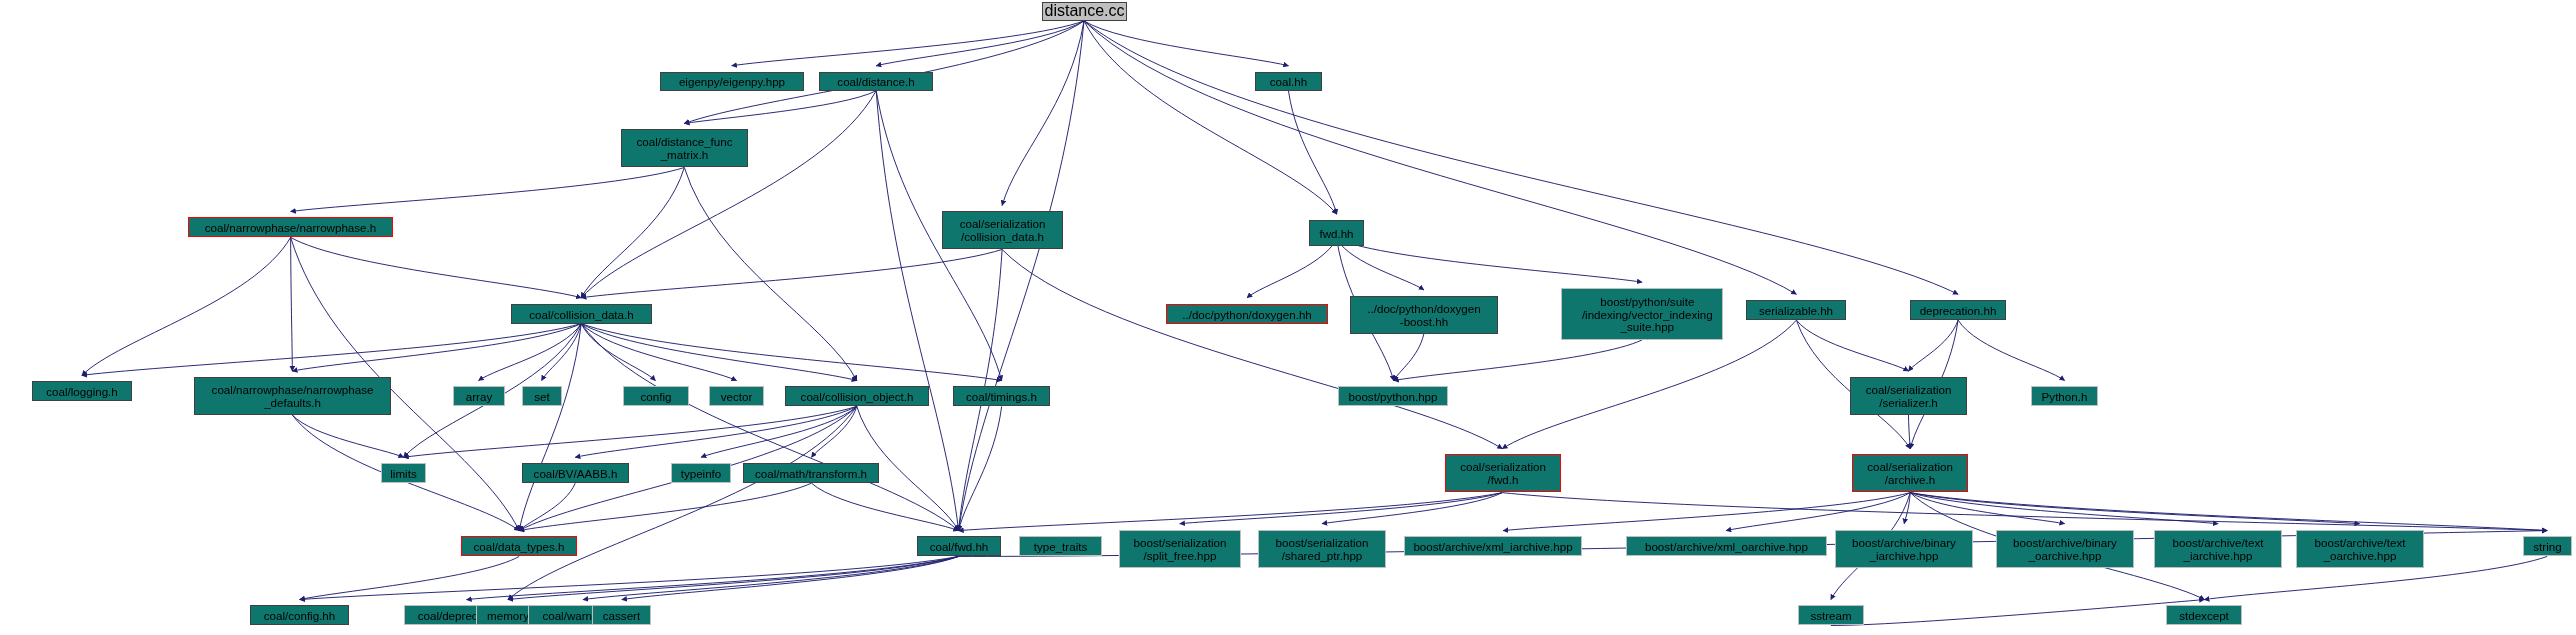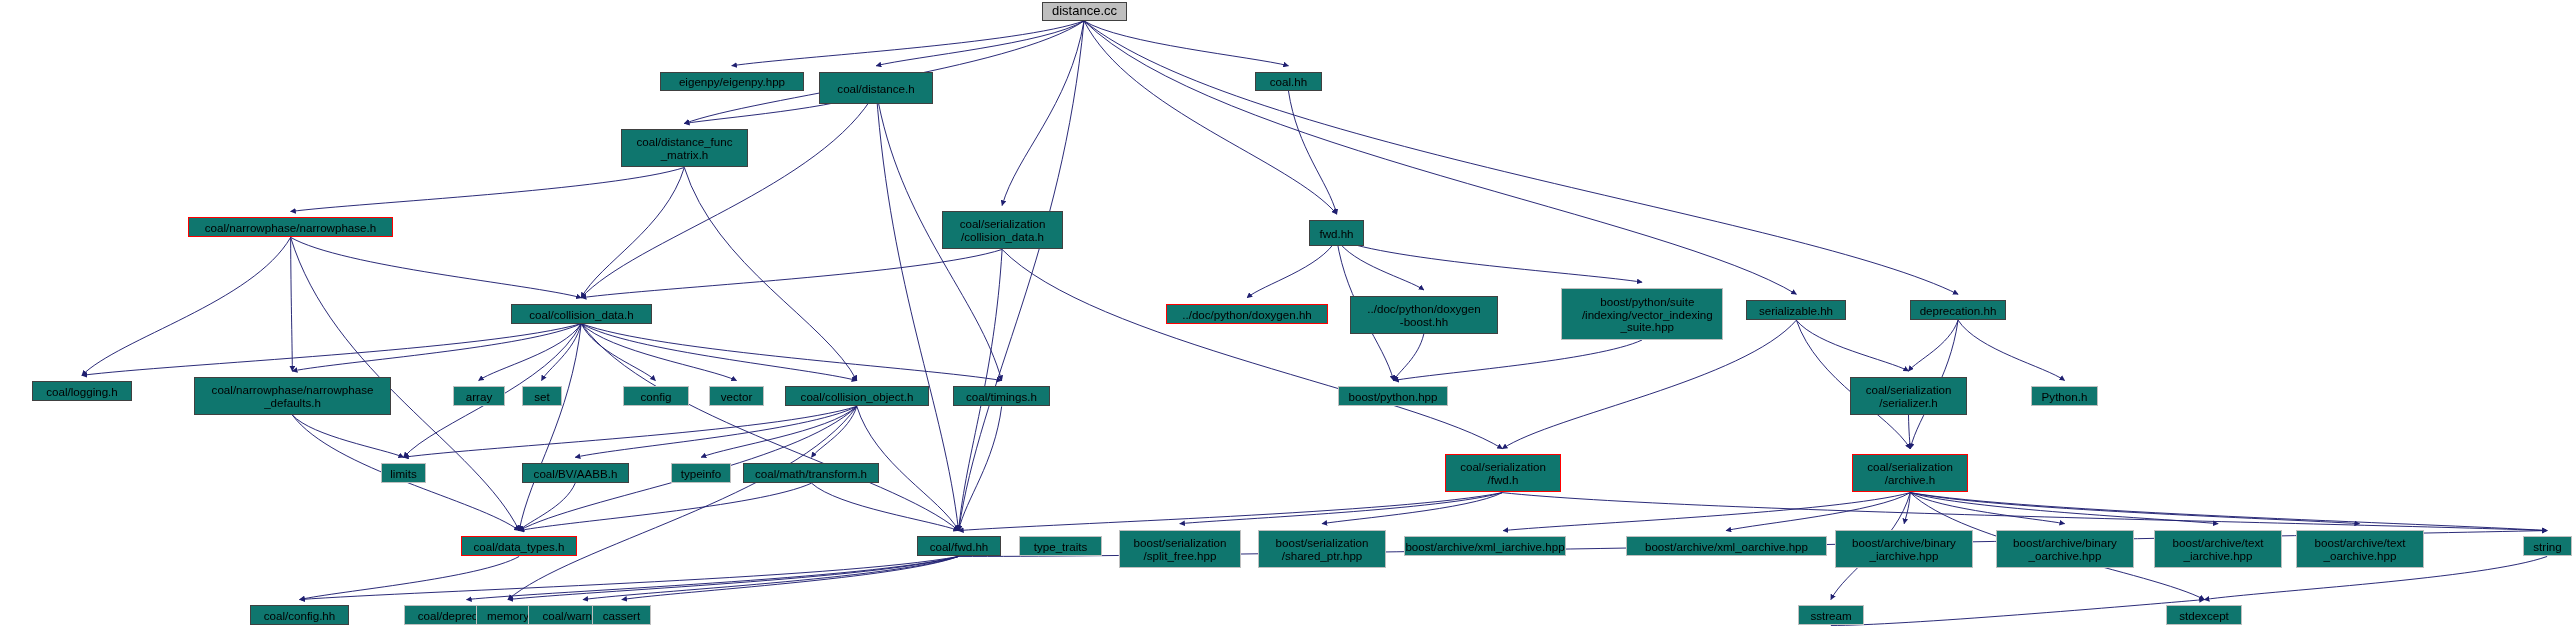--- a/index.html
+++ b/index.html
@@ -20,21 +20,21 @@
     justify-content:center;
     text-align:center;
     line-height:1.12;
     font-size:11.6px;
     color:#000000;
     background:#0f766e;
     white-space:pre-line;
     padding:0.9px 3.4px;
     z-index:5;
   }
-  .n-root{background:#bfbfbf;border:0.9px solid #404040;font-size:13px;}
+  .n-root{background:#bfbfbf;border:0.9px solid #404040;font-size:16px;}
   .n-dark{border:1.3px solid #404040;}
   .n-light{border:0.9px solid #bfbfbf;}
   .n-red{border:1.3px solid #ff0000;}
 </style>
 </head>
 <body>
 
 <div id="graph">
   <svg id="edges" viewBox="0 0 2987 737" xmlns="http://www.w3.org/2000/svg">
     <defs>
@@ -124,21 +124,21 @@
         <path d="M 1111.5 645 C 1033.11 670.65, 754.39 684.9, 676 695" fill="none" stroke="#1f1f70" stroke-width="1.1" marker-end="url(#arrow)"></path>
         <path d="M 1111.5 645 C 1041.21 670.65, 791.29 684.9, 721 695" fill="none" stroke="#1f1f70" stroke-width="1.1" marker-end="url(#arrow)"></path>
         <path d="M 1111.5 645 C 1443.06 645.45, 2621.94 621.7, 2953.5 615" fill="none" stroke="#1f1f70" stroke-width="1.1" marker-end="url(#arrow)"></path>
         <path d="M 2123 725 C 2200.94 725.45, 2478.06 701.7, 2556 695" fill="none" stroke="#1f1f70" stroke-width="1.1" marker-end="url(#arrow)"></path>
         <path d="M 2953.5 645 C 2881.95 670.65, 2627.55 684.9, 2556 695" fill="none" stroke="#1f1f70" stroke-width="1.1" marker-end="url(#arrow)"></path>
       </g>
   </svg>
   <div id="node-layer">
       <div class="node n-root" style="left: 1042px; top: 1.7px; width: 85px; height: 19px;">distance.cc</div>
       <div class="node n-dark" style="left: 660px; top: 72px; width: 144px; height: 19px;">eigenpy/eigenpy.hpp</div>
-      <div class="node n-dark" style="left: 819px; top: 72px; width: 114px; height: 32px;">coal/distance.h</div>
+      <div class="node n-dark" style="left: 819px; top: 72px; width: 114px; height: 19px;">coal/distance.h</div>
       <div class="node n-dark" style="left: 1255px; top: 72px; width: 67px; height: 19px;">coal.hh</div>
       <div class="node n-dark" style="left: 621px; top: 129px; width: 127px; height: 38px;">coal/distance_func
 _matrix.h</div>
       <div class="node n-red" style="left: 188px; top: 217px; width: 205px; height: 20px;">coal/narrowphase/narrowphase.h</div>
       <div class="node n-dark" style="left: 942px; top: 211px; width: 121px; height: 38px;">coal/serialization
 /collision_data.h</div>
       <div class="node n-dark" style="left: 1309px; top: 220px; width: 55px; height: 26px;">fwd.hh</div>
       <div class="node n-dark" style="left: 511px; top: 304px; width: 141px; height: 20px;">coal/collision_data.h</div>
       <div class="node n-red" style="left: 1166px; top: 304px; width: 162px; height: 20px;">../doc/python/doxygen.hh</div>
       <div class="node n-dark" style="left: 1350px; top: 296px; width: 148px; height: 38px;">../doc/python/doxygen
@@ -169,21 +169,21 @@
 /fwd.h</div>
       <div class="node n-red" style="left: 1852px; top: 454px; width: 116px; height: 38px;">coal/serialization
 /archive.h</div>
       <div class="node n-red" style="left: 461px; top: 536px; width: 116px; height: 20px;">coal/data_types.h</div>
       <div class="node n-dark" style="left: 917px; top: 536px; width: 84px; height: 20px;">coal/fwd.hh</div>
       <div class="node n-light" style="left: 1019px; top: 536px; width: 83px; height: 20px;">type_traits</div>
       <div class="node n-light" style="left: 1119px; top: 530px; width: 122px; height: 38px;">boost/serialization
 /split_free.hpp</div>
       <div class="node n-light" style="left: 1258px; top: 530px; width: 128px; height: 38px;">boost/serialization
 /shared_ptr.hpp</div>
-      <div class="node n-light" style="left: 1404px; top: 536px; width: 162px; height: 20px;">boost/archive/xml_iarchive.hpp</div>
+      <div class="node n-light" style="left: 1404px; top: 536px; width: 178px; height: 20px;">boost/archive/xml_iarchive.hpp</div>
       <div class="node n-light" style="left: 1626px; top: 536px; width: 201px; height: 20px;">boost/archive/xml_oarchive.hpp</div>
       <div class="node n-light" style="left: 1835px; top: 530px; width: 138px; height: 38px;">boost/archive/binary
 _iarchive.hpp</div>
       <div class="node n-light" style="left: 1996px; top: 530px; width: 138px; height: 38px;">boost/archive/binary
 _oarchive.hpp</div>
       <div class="node n-light" style="left: 2154px; top: 530px; width: 128px; height: 38px;">boost/archive/text
 _iarchive.hpp</div>
       <div class="node n-light" style="left: 2296px; top: 530px; width: 128px; height: 38px;">boost/archive/text
 _oarchive.hpp</div>
       <div class="node n-light" style="left: 2523px; top: 536px; width: 49px; height: 20px;">string</div>

